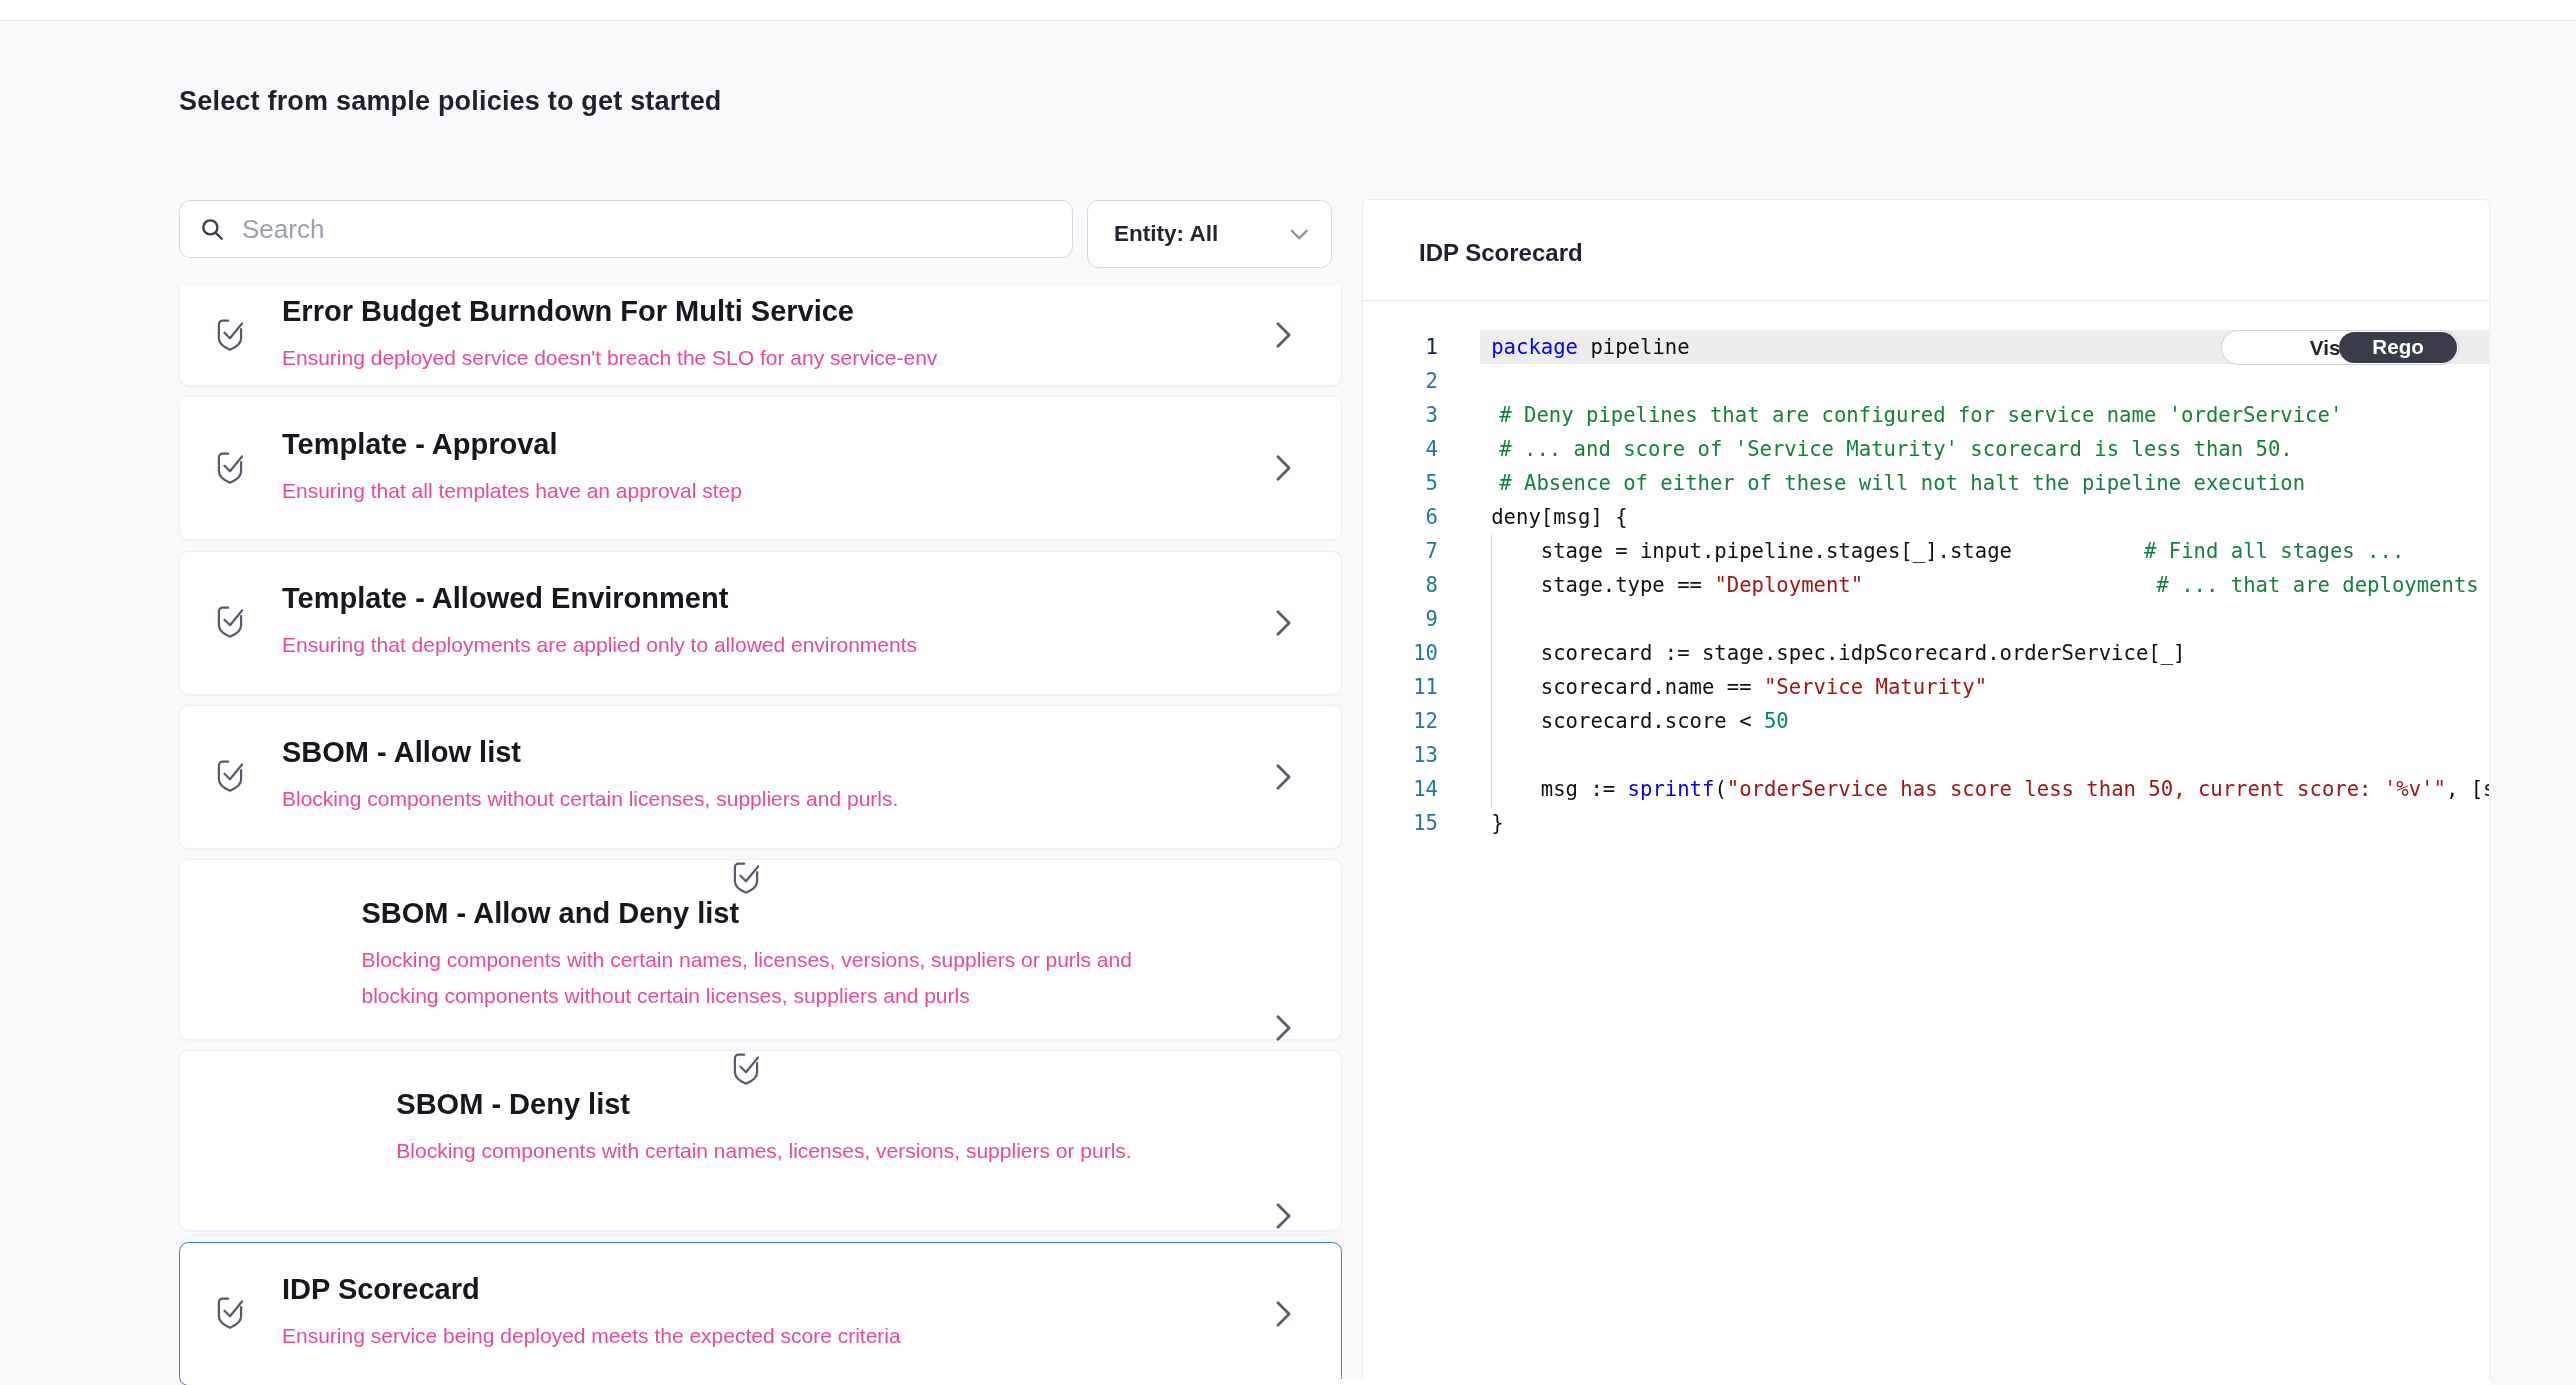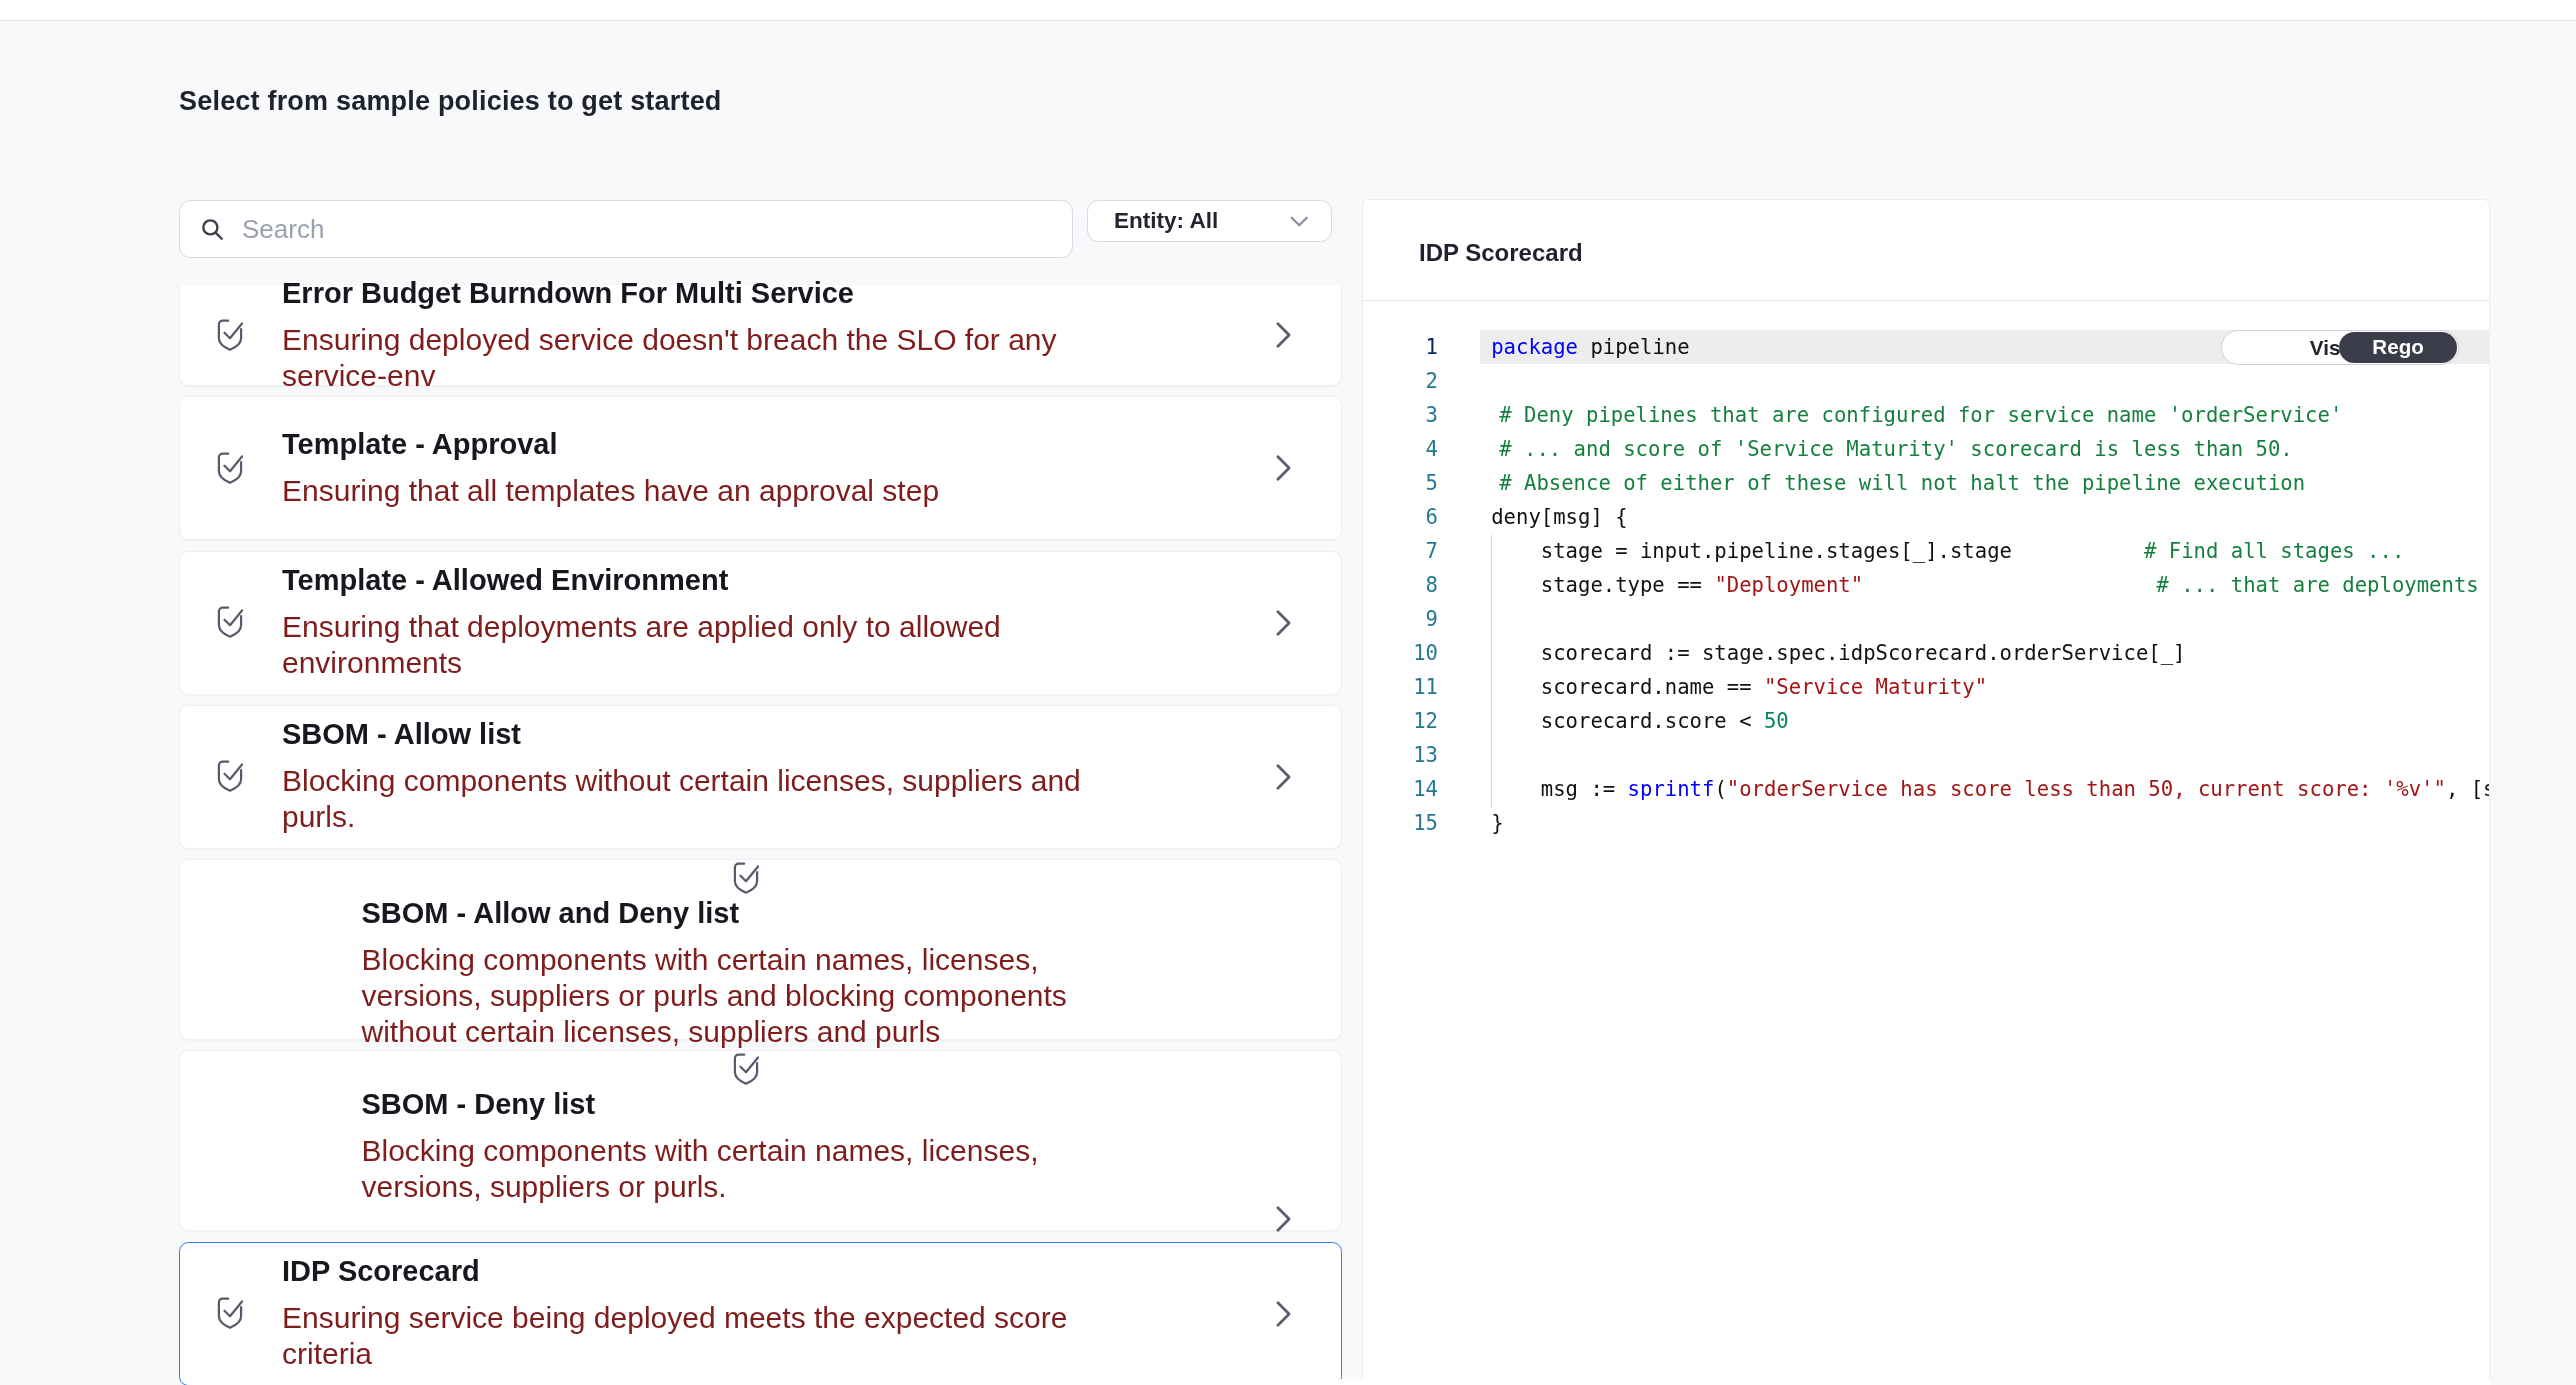--- a/index.html
+++ b/index.html
@@ -11,36 +11,36 @@
 
   .page-title { position:absolute; left:179px; top:86px; font-size:27px; font-weight:700; color:#1f2130; letter-spacing:0.2px; }
 
   
   .search-box { position:absolute; left:179px; top:200px; width:894px; height:58px; background:#fff;
     border:0.9px solid #d8dae2; border-radius:11.2px; display:flex; align-items:center; padding:0 19px; }
   .search-box svg { flex:none; margin-right:17px; }
   .search-input { border:none; outline:none; flex:1; font-size:26px; color:#333; background:transparent; font-family:"Liberation Sans",sans-serif; }
   .search-input::placeholder { color:#9aa0ae; }
 
-  .entity-select { position:absolute; left:1087px; top:200px; width:245px; height:42px; background:#fff;
+  .entity-select { position:absolute; left:1087px; top:200px; width:245px; height:68px; background:#fff;
     border:0.9px solid #d8dae2; border-radius:11.2px; display:flex; align-items:center; padding:0 20.6px 0 26px; cursor:pointer; }
   .entity-label { font-size:22.5px; font-weight:600; color:#23242e; flex:1; }
 
   
   .policy-list { position:absolute; left:179px; top:285px; width:1163px; height:1100px; }
   .card { background:#fff; border:0.9px solid #eef0f4; border-radius:9.4px; box-shadow:0 0.9px 1.9px rgba(20,20,40,.04);
     display:flex; align-items:center; padding:0 28px 0 35px; margin-bottom:10.3px; cursor:pointer; position:relative; }
   .card.h2 { height:144px; }
   .card.h3 { height:181px;flex-direction:column; }
   .card.clipped { height:101px; border-radius:0 0 9.4px 9.4px; border-top:none; }
   .card.selected { border:1.9px solid #2f80ed; }
   .card-icon { flex:none; margin-right:37px; color:#565b6b; }
   .card-text { flex:1; max-width:824px; }
   .card-title { font-size:29px; font-weight:700; color:#17181f; margin-bottom:12px; }
-  .card-desc { font-size:30px; color:#7f1d1d; line-height:36px; max-width:805px; }
+  .card-desc { font-size:21px; color:#ec4899; line-height:36px; max-width:805px; }
   .card-chevron { flex:none; margin-left:auto; margin-right:20.6px; color:#5a5e6d; }
 
   
   .preview-panel { position:absolute; left:1362px; top:199px; width:1128px; height:1186px; background:#fff;
     border:0.9px solid #ececf1; border-radius:5.6px 5.6px 0 0; overflow:hidden; }
   .preview-title { position:absolute; left:56px; top:39px; font-size:24px; font-weight:700; color:#1f2130; }
   .preview-divider { position:absolute; left:0; top:100px; width:100%; height:0.9px; background:#e7e7ed; }
 
   .code-region { position:absolute; left:0; top:130px; right:0; font-family:"DejaVu Sans Mono", monospace; font-size:20.6px; }
   .code-line { display:flex; height:34px; line-height:34px; white-space:pre; }

